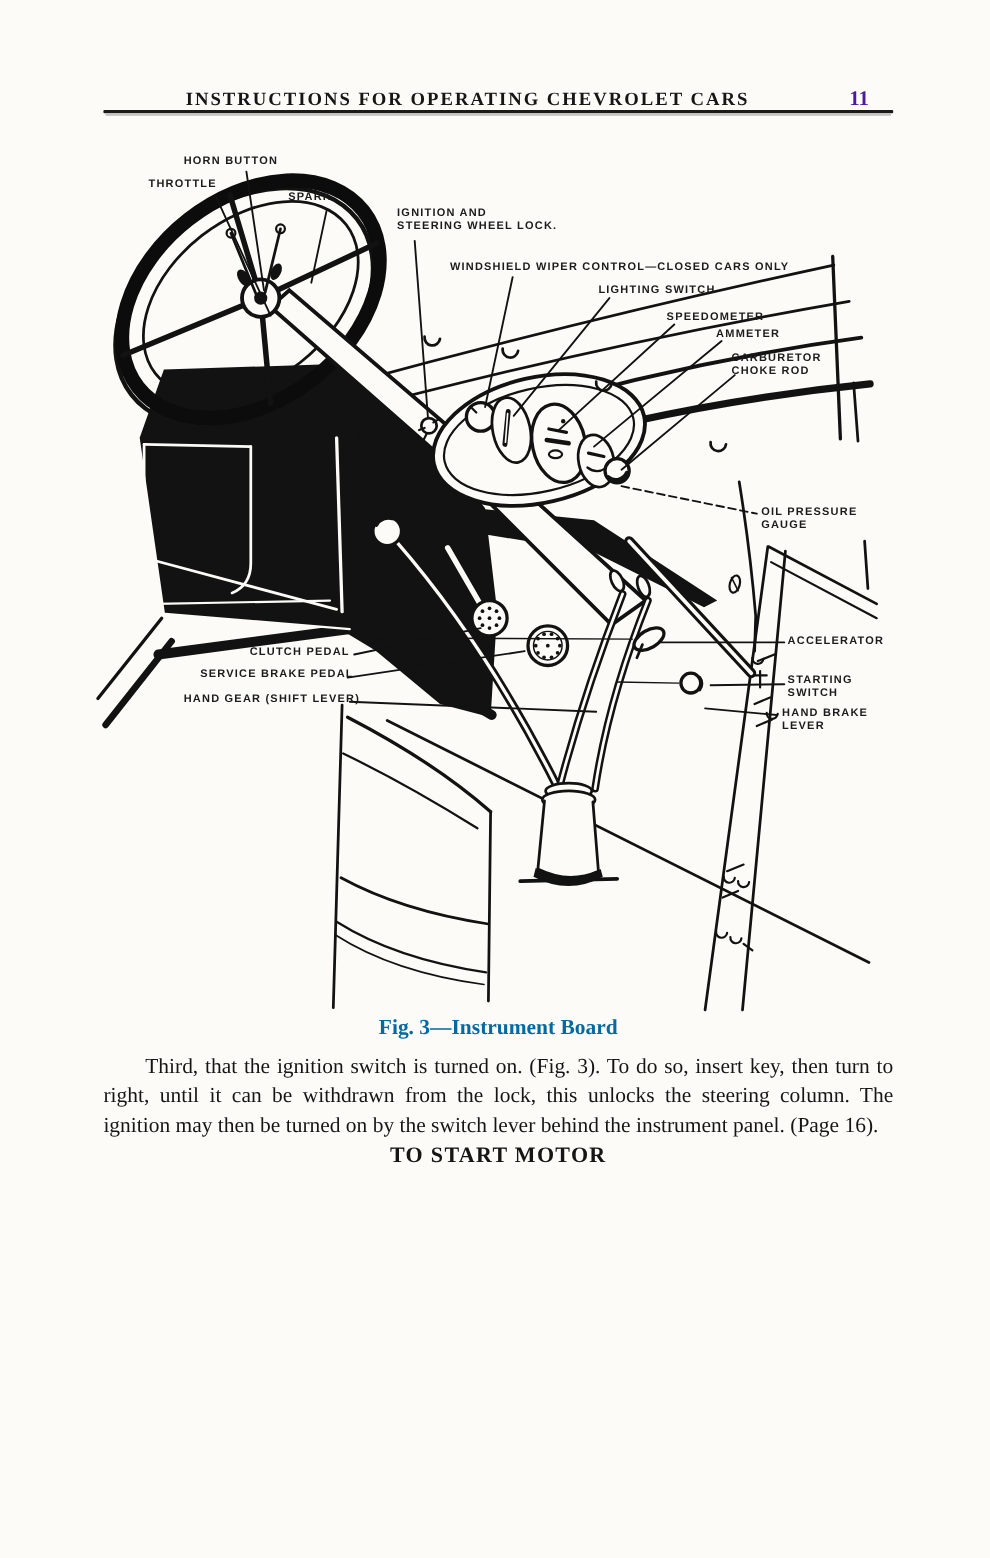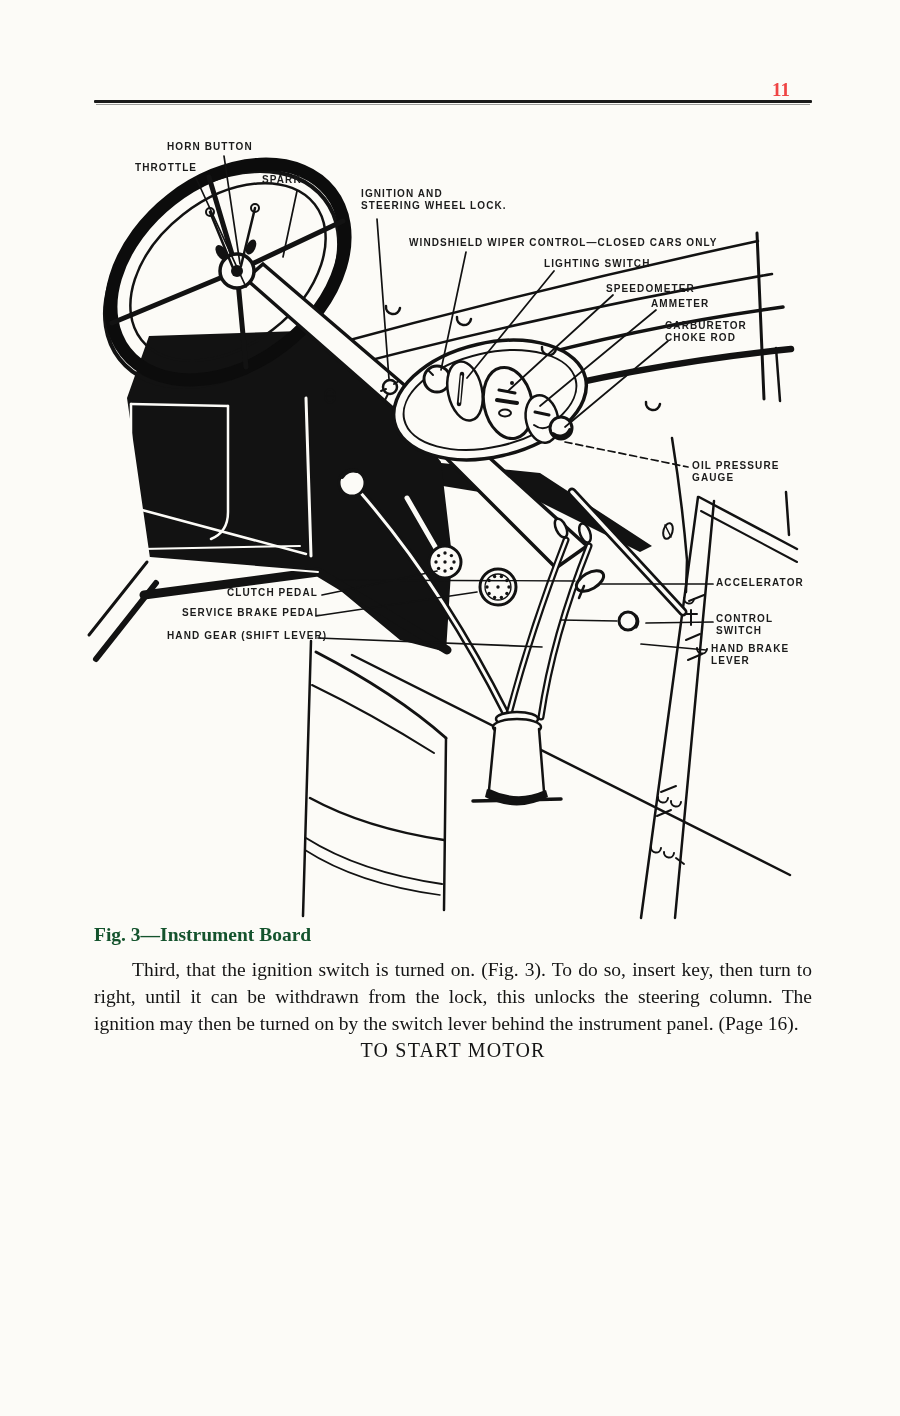--- a/index.html
+++ b/index.html
@@ -8,59 +8,60 @@
     background:#fcfbf7;overflow:hidden;
     font-family:"Liberation Serif",serif;color:#141414;
   }
   
   .running-head{
     position:absolute;top:80px;left:95px;width:660px;text-align:center;
     font-weight:bold;font-size:17px;letter-spacing:1.8px;color:#161616;
   }
   .page-num{
     position:absolute;top:79px;left:772px;width:40px;
-    font-weight:bold;font-size:19px;color:#ef4444;
+    font-weight:bold;font-size:19px;color:#4c1d95;
   }
   .head-rule{
     position:absolute;top:100px;left:94px;width:718px;height:3px;
     background:#1a1a1a;border-radius:1px;
   }
   .head-rule:after{
     content:"";position:absolute;top:4px;left:2px;width:714px;height:1px;background:#2a2a2a;opacity:.45;
   }
   
   .fig-svg{position:absolute;top:0;left:0;}
   .fig-label{
     position:absolute;font-family:"Liberation Sans",sans-serif;
     font-weight:bold;font-size:10px;line-height:1.18;letter-spacing:1.1px;
     color:#1b1b1b;white-space:pre-line;
   }
   .fig-caption{
-    position:absolute;top:924px;left:94px;width:718px;
-    font-weight:bold;font-size:19.5px;color:#14532d;
+    position:absolute;top:924px;left:94px;width:718px;text-align:center;
+    font-weight:bold;font-size:19.5px;color:#0369a1;
   }
   
   .body-text{
     position:absolute;top:956px;left:94px;width:718px;
     font-size:19.5px;line-height:1.385;text-align:justify;color:#151515;
   }
   .body-text p{margin:0;}
   .body-text p.indent{text-indent:38px;}
   .body-text p.sp{margin-top:8px;}
   .small-caps{font-size:0.82em;letter-spacing:.6px;}
   .motor-heading{
     margin-top:40px;margin-bottom:8px;text-align:center;
-    font-weight:normal;font-size:20px;letter-spacing:1.2px;text-indent:0;
+    font-weight:bold;font-size:20px;letter-spacing:1.2px;text-indent:0;
   }
 </style>
 </head>
 <body>
 
 <div class="page">
 
+  <div class="running-head">INSTRUCTIONS FOR OPERATING CHEVROLET CARS</div>
   <div class="page-num">11</div>
   <div class="head-rule"></div>
 
   <svg class="fig-svg" width="900" height="920" viewBox="0 0 900 920" fill="none" stroke="#121212" stroke-linecap="round">
 
     <g>
       <path d="M316,349 Q540,288 758,241" stroke-width="2.5"></path>
       <path d="M298,379 Q540,314 772,274" stroke-width="2.5"></path>
       <path d="M186,479 Q480,348 783,307" stroke-width="3.5"></path>
       <path d="M198,507 Q484,380 791,349" stroke-width="6.5"></path>
@@ -295,21 +296,21 @@
   <div class="fig-label" style="top:283px;left:606px">SPEEDOMETER</div>
   <div class="fig-label" style="top:298px;left:651px">AMMETER</div>
   <div class="fig-label" style="top:320px;left:665px">CARBURETOR
 CHOKE ROD</div>
   <div class="fig-label" style="top:460px;left:692px">OIL PRESSURE
 GAUGE</div>
   <div class="fig-label" style="top:587px;left:227px">CLUTCH PEDAL</div>
   <div class="fig-label" style="top:607px;left:182px">SERVICE BRAKE PEDAL</div>
   <div class="fig-label" style="top:630px;left:167px">HAND GEAR (SHIFT LEVER)</div>
   <div class="fig-label" style="top:577px;left:716px">ACCELERATOR</div>
-  <div class="fig-label" style="top:613px;left:716px">CONTROL
+  <div class="fig-label" style="top:613px;left:716px">STARTING
 SWITCH</div>
   <div class="fig-label" style="top:643px;left:711px">HAND BRAKE
 LEVER</div>
 
   <div class="fig-caption">Fig. 3—Instrument Board</div>
 
   <div class="body-text">
     <p class="indent">Third, that the ignition switch is turned on. (Fig. 3). To do so, insert key, then turn to right, until it can be withdrawn from the lock, this unlocks the steering column.  The ignition may then be turned on by the switch lever behind the instrument panel. (Page 16).</p>
     <p class="motor-heading">TO START MOTOR</p>
   </div>

